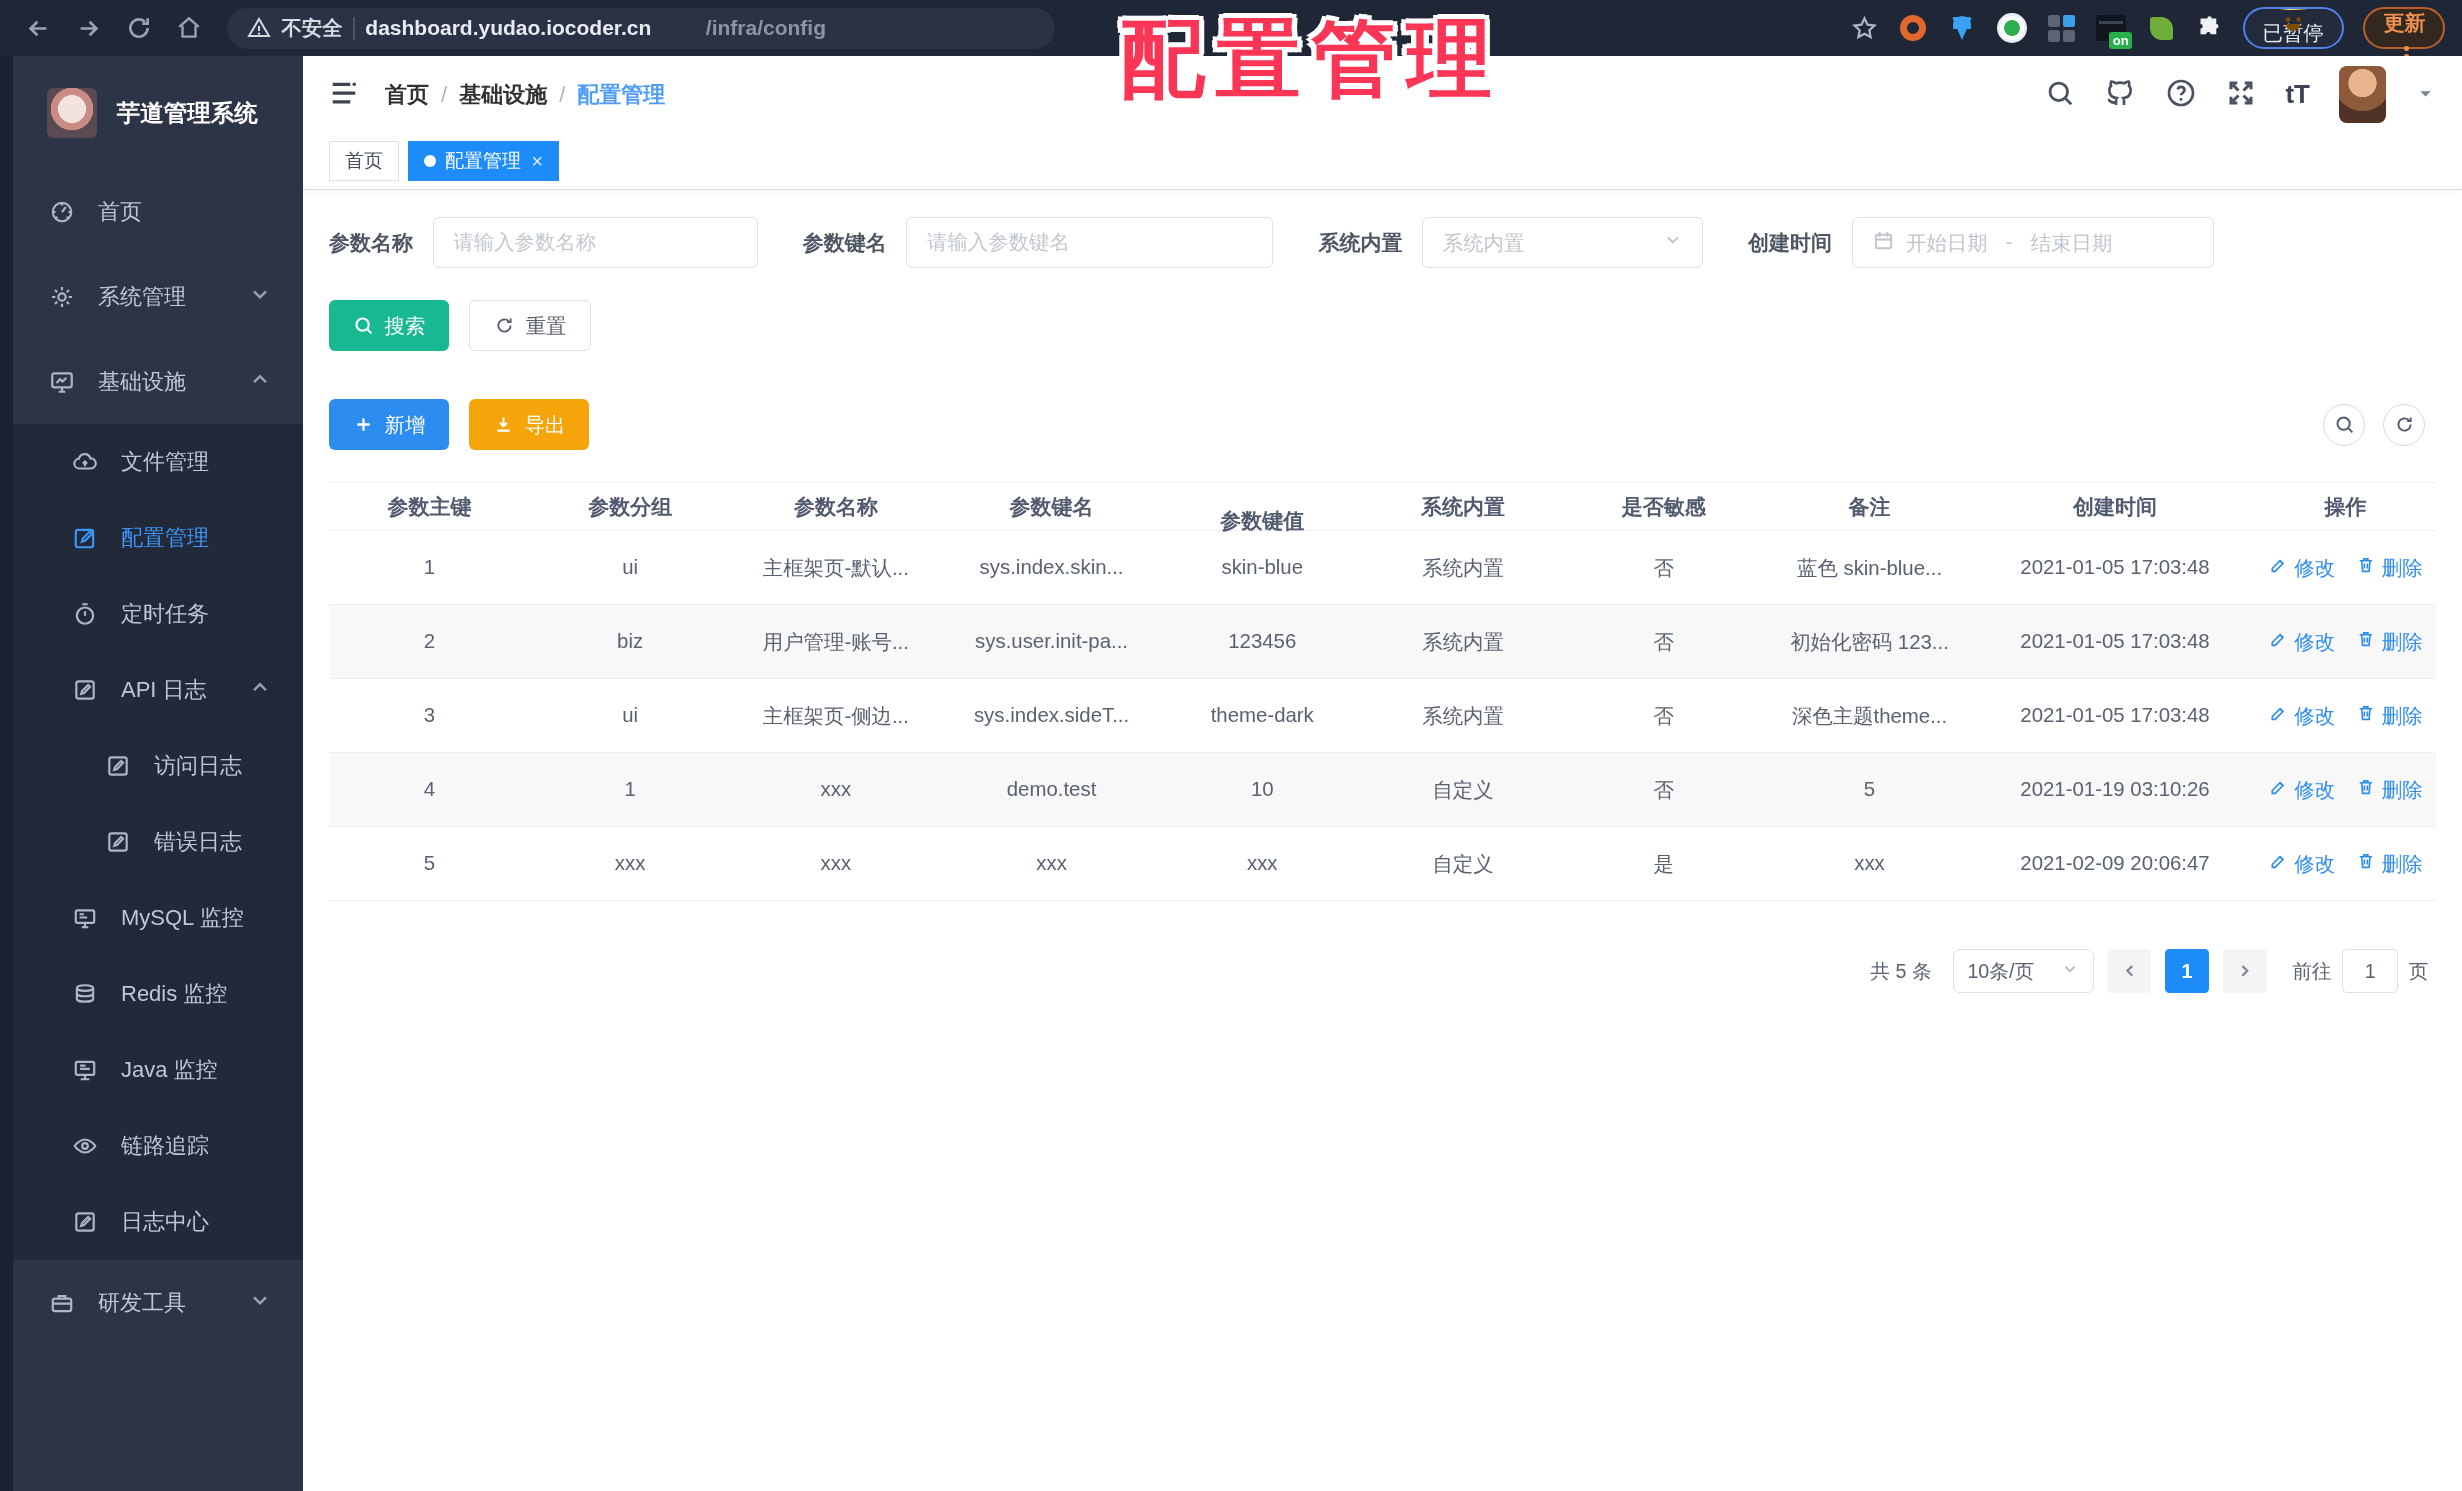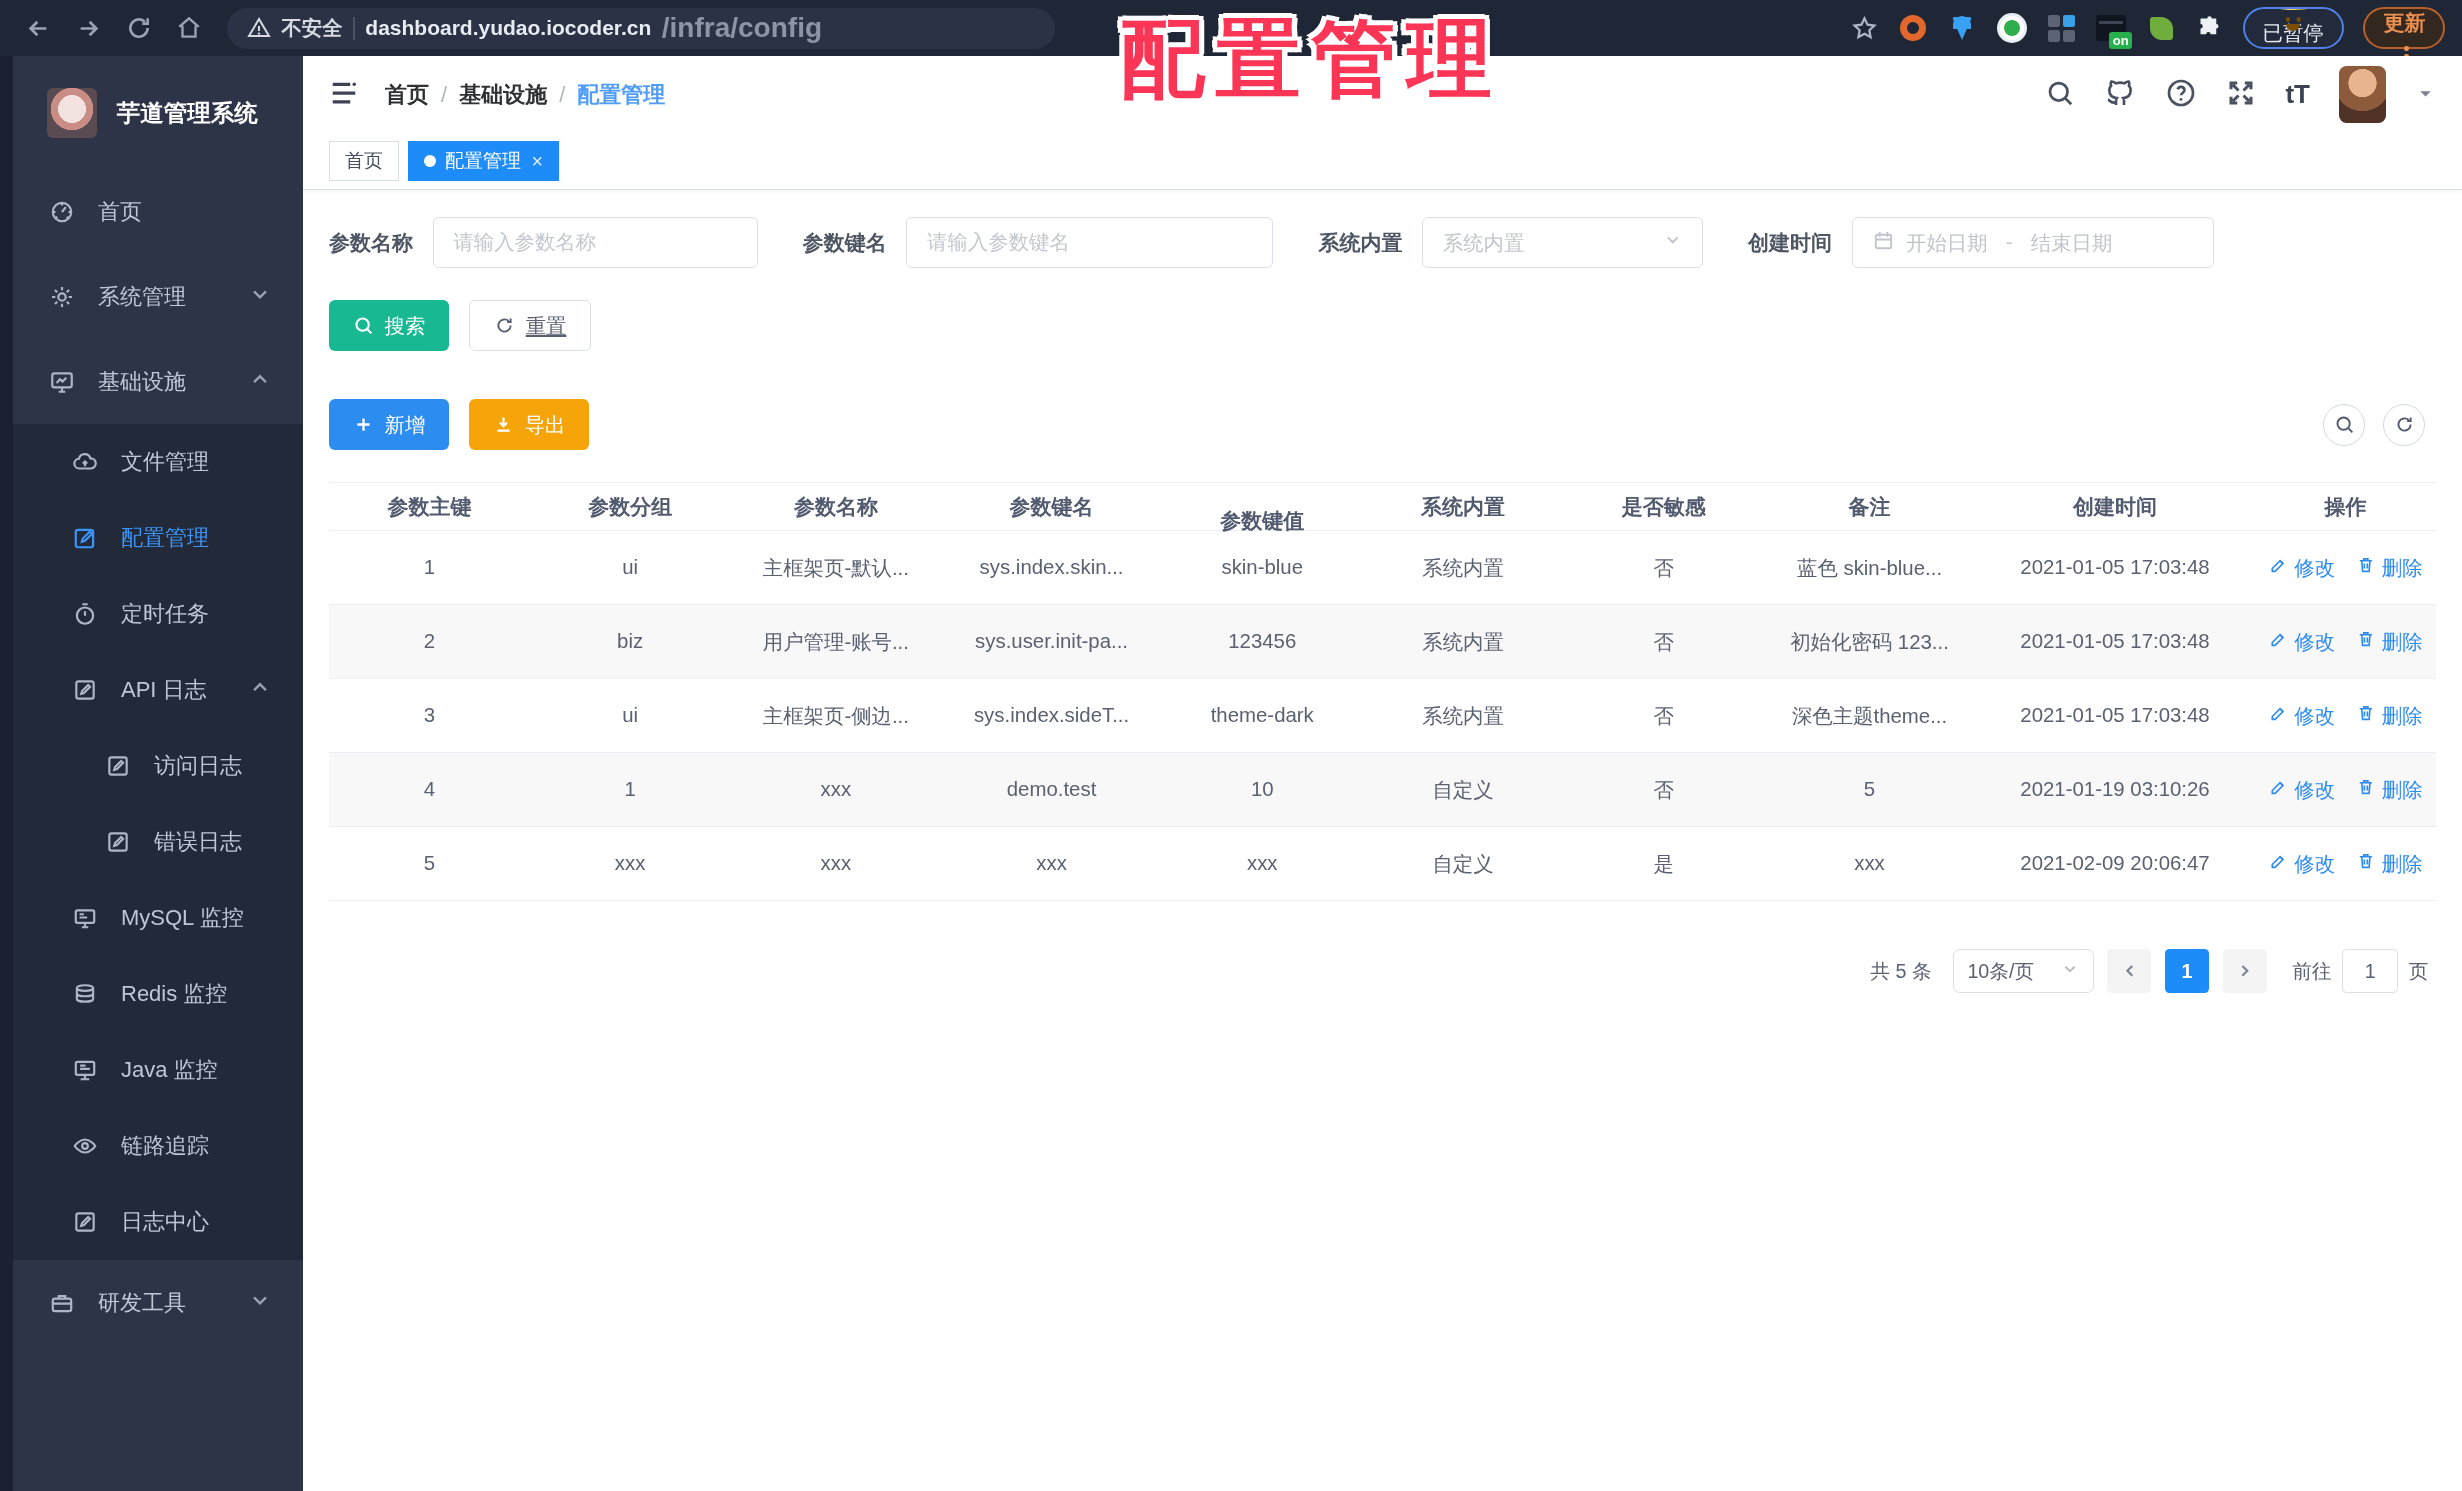--- a/index.html
+++ b/index.html
@@ -8,21 +8,21 @@
   .page { position:relative; width:2462px; height:1491px; background:#fff; overflow:hidden; }
 
   
   .chrome { height:56px; background:#1f2636; display:flex; align-items:center; padding:0 16.6px; gap:6px; }
   .chrome svg { display:block; }
   .nav-btn { width:44px; height:44px; display:flex; align-items:center; justify-content:center; color:#9aa3b2; border-radius:50%; }
   .url-pill { margin-left:10.6px; width:828px; height:41px; background:#2b3246; border-radius:20.4px; display:flex; align-items:center; padding:0 19.7px; gap:10.6px; }
   .url-pill .sec { color:#d6dae2; font-size:20.4px; font-weight:bold; }
   .url-divider { width:1.5px; height:23px; background:#4a5266; }
   .url-host { color:#e8ebf1; font-size:21px; font-weight:bold; }
-  .url-path { color:#8d95a5; font-size:28px; font-weight:bold; }
+  .url-path { color:#8d95a5; font-size:21px; font-weight:bold;margin-left:44px; }
   .chrome-right { margin-left:auto; display:flex; align-items:center; gap:19.7px; }
   .ext { width:30px; height:30px; display:flex; align-items:center; justify-content:center; }
   .ext-donut { width:26px; height:26px; border-radius:50%; border:7.6px solid #e2672c; }
   .ext-pin { width:0; height:0; border-left:10.6px solid transparent; border-right:10.6px solid transparent; border-top:23px solid #39a1f4; border-radius:3px; position:relative; }
   .ext-pin::before { content:""; position:absolute; left:-9px; top:-24px; width:18px; height:13.6px; border-radius:9px 9px 0 0; background:#39a1f4; }
   .ext-ring { width:30px; height:30px; border-radius:50%; background:#fff; border:3px solid #e9eef5; display:flex; align-items:center; justify-content:center; }
   .ext-ring i { width:16.6px; height:16.6px; border-radius:50%; background:#2fae4e; }
   .ext-grid { display:grid; grid-template-columns:12px 12px; grid-template-rows:12px 12px; gap:3px; }
   .ext-grid i { background:#5b6374; border-radius:2.3px; }
   .ext-grid i:nth-child(2){ background:#3aa0e8; }
@@ -81,21 +81,21 @@
   .f-input input::placeholder { color:#c3c7cf; }
   .w-name { width:325px; margin-right:45px; }
   .w-key  { width:367px; margin-right:45px; }
   .w-sel  { width:281px; margin-right:45px; justify-content:space-between; }
   .w-date { width:362px; }
   .sel-chev { color:#c0c4cc; }
   .date-sep { color:#c3c7cf; padding:0 7.6px; }
 
   .btn { height:51px; border:none; border-radius:6px; display:inline-flex; align-items:center; gap:10.6px; padding:0 24px; font-size:20.4px; font-family:inherit; cursor:pointer; }
   .btn-search { background:#18b893; color:#fff; }
-  .btn-reset { background:#fff; color:#5a6170; border:1.5px solid #dcdfe6;text-decoration:underline; }
+  .btn-reset { background:#fff; color:#5a6170; border:1.5px solid #dcdfe6; }
   .btn-add { background:#2d8cf0; color:#fff; }
   .btn-export { background:#f5a40a; color:#fff; }
   .btn-row { margin-top:32px; display:flex; gap:19.7px; }
   .toolbar-row { margin-top:48px; display:flex; gap:19.7px; align-items:center; }
   .circle-btns { margin-left:auto; display:flex; gap:18px; padding-right:10.6px; }
   .circle-btn { width:42px; height:42px; border-radius:50%; border:1.5px solid #d5d9e2; background:#fff; color:#515a6e; display:flex; align-items:center; justify-content:center; cursor:pointer; }
 
   
   .table { margin-top:32px; border-top:1.5px solid #eceef3; }
   .trow { display:flex; align-items:center; border-bottom:1.5px solid #eceef3; }

